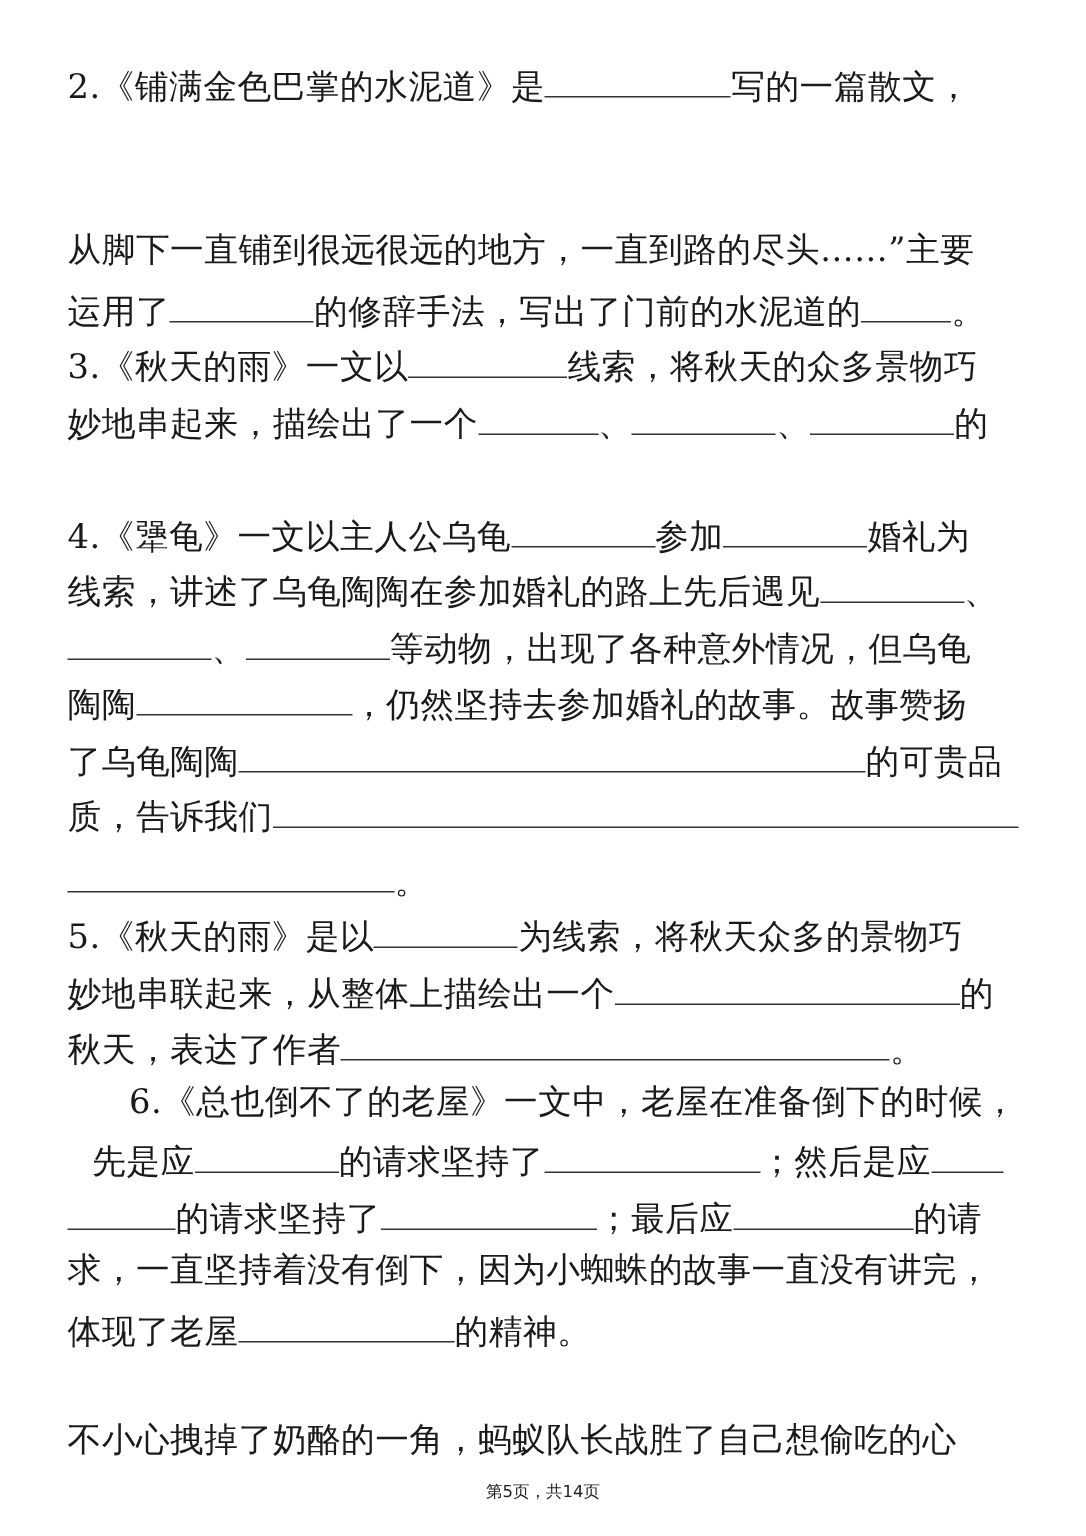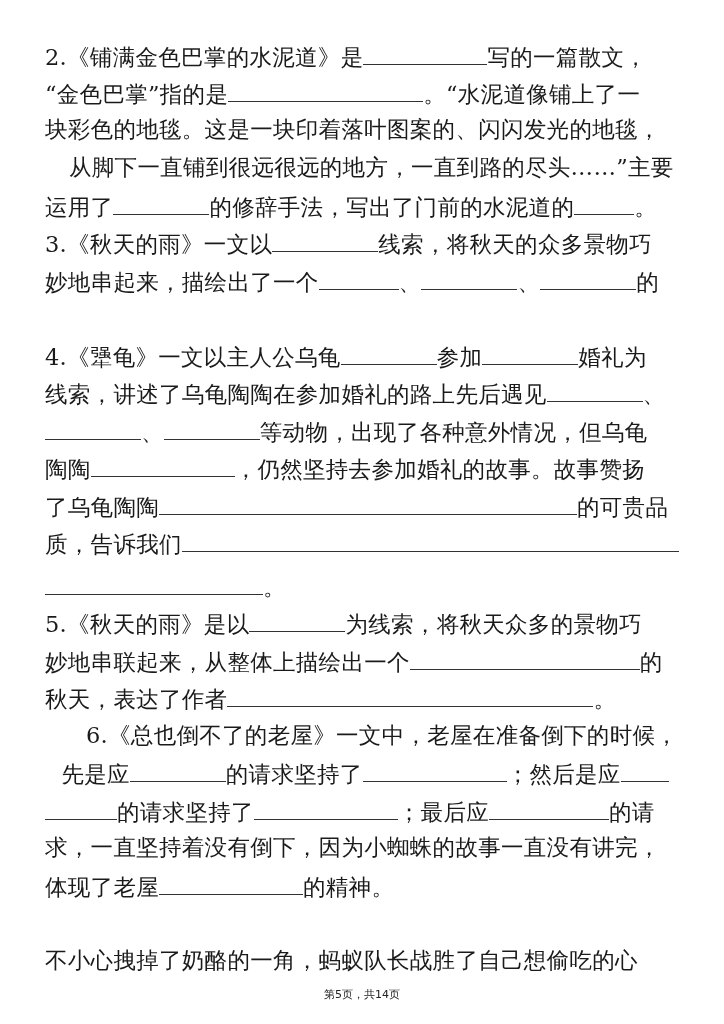--- a/index.html
+++ b/index.html
@@ -11,23 +11,21 @@
   .line span { display:inline-block; }
   .blank { display:inline-block; border-bottom:1.2px solid #333; height:24px; vertical-align:baseline; }
   .footer { position:absolute; top:987px; left:0; width:724px; text-align:center;
             font-family:"DejaVu Sans","Liberation Sans",sans-serif; font-size:11px; color:#222; }
 </style>
 </head>
 <body>
 
 <div class="page" id="page">
     <div class="line" style="top: 36px;"><span>2.《铺满金色巴掌的水泥道》是</span><span class="blank" style="width: 124px;"></span><span>写的一篇散文，</span></div>
-    <div class="line" style="top: 73px;"><span>“金色巴掌”指的是</span><span class="blank" style="width: 195px;"></span><span>。“水泥道像铺上了一</span></div>
-    <div class="line" style="top: 110px;"><span>块彩色的地毯。这是一块印着落叶图案的、闪闪发光的地毯，</span></div>
-    <div class="line" style="top: 148px; margin-left: 24px;"><span>从脚下一直铺到很远很远的地方，一直到路的尽头……”主要</span></div>
+    <div class="line" style="top: 148px;"><span>从脚下一直铺到很远很远的地方，一直到路的尽头……”主要</span></div>
     <div class="line" style="top: 186px;"><span>运用了</span><span class="blank" style="width: 96px;"></span><span>的修辞手法，写出了门前的水泥道的</span><span class="blank" style="width: 60px;"></span><span>。</span></div>
     <div class="line" style="top: 223px;"><span>3.《秋天的雨》一文以</span><span class="blank" style="width: 106px;"></span><span>线索，将秋天的众多景物巧</span></div>
     <div class="line" style="top: 261px;"><span>妙地串起来，描绘出了一个</span><span class="blank" style="width: 80px;"></span><span>、</span><span class="blank" style="width: 96px;"></span><span>、</span><span class="blank" style="width: 96px;"></span><span>的</span></div>
     <div class="line" style="top: 336px;"><span>4.《犟龟》一文以主人公乌龟</span><span class="blank" style="width: 96px;"></span><span>参加</span><span class="blank" style="width: 96px;"></span><span>婚礼为</span></div>
     <div class="line" style="top: 373px;"><span>线索，讲述了乌龟陶陶在参加婚礼的路上先后遇见</span><span class="blank" style="width: 96px;"></span><span>、</span></div>
     <div class="line" style="top: 411px;"><span class="blank" style="width: 96px;"></span><span>、</span><span class="blank" style="width: 96px;"></span><span>等动物，出现了各种意外情况，但乌龟</span></div>
     <div class="line" style="top: 448px;"><span>陶陶</span><span class="blank" style="width: 144px;"></span><span>，仍然坚持去参加婚礼的故事。故事赞扬</span></div>
     <div class="line" style="top: 486px;"><span>了乌龟陶陶</span><span class="blank" style="width: 418px;"></span><span>的可贵品</span></div>
     <div class="line" style="top: 523px;"><span>质，告诉我们</span><span class="blank" style="width: 497px;"></span></div>
     <div class="line" style="top: 566px;"><span class="blank" style="width: 218px;"></span><span>。</span></div>

